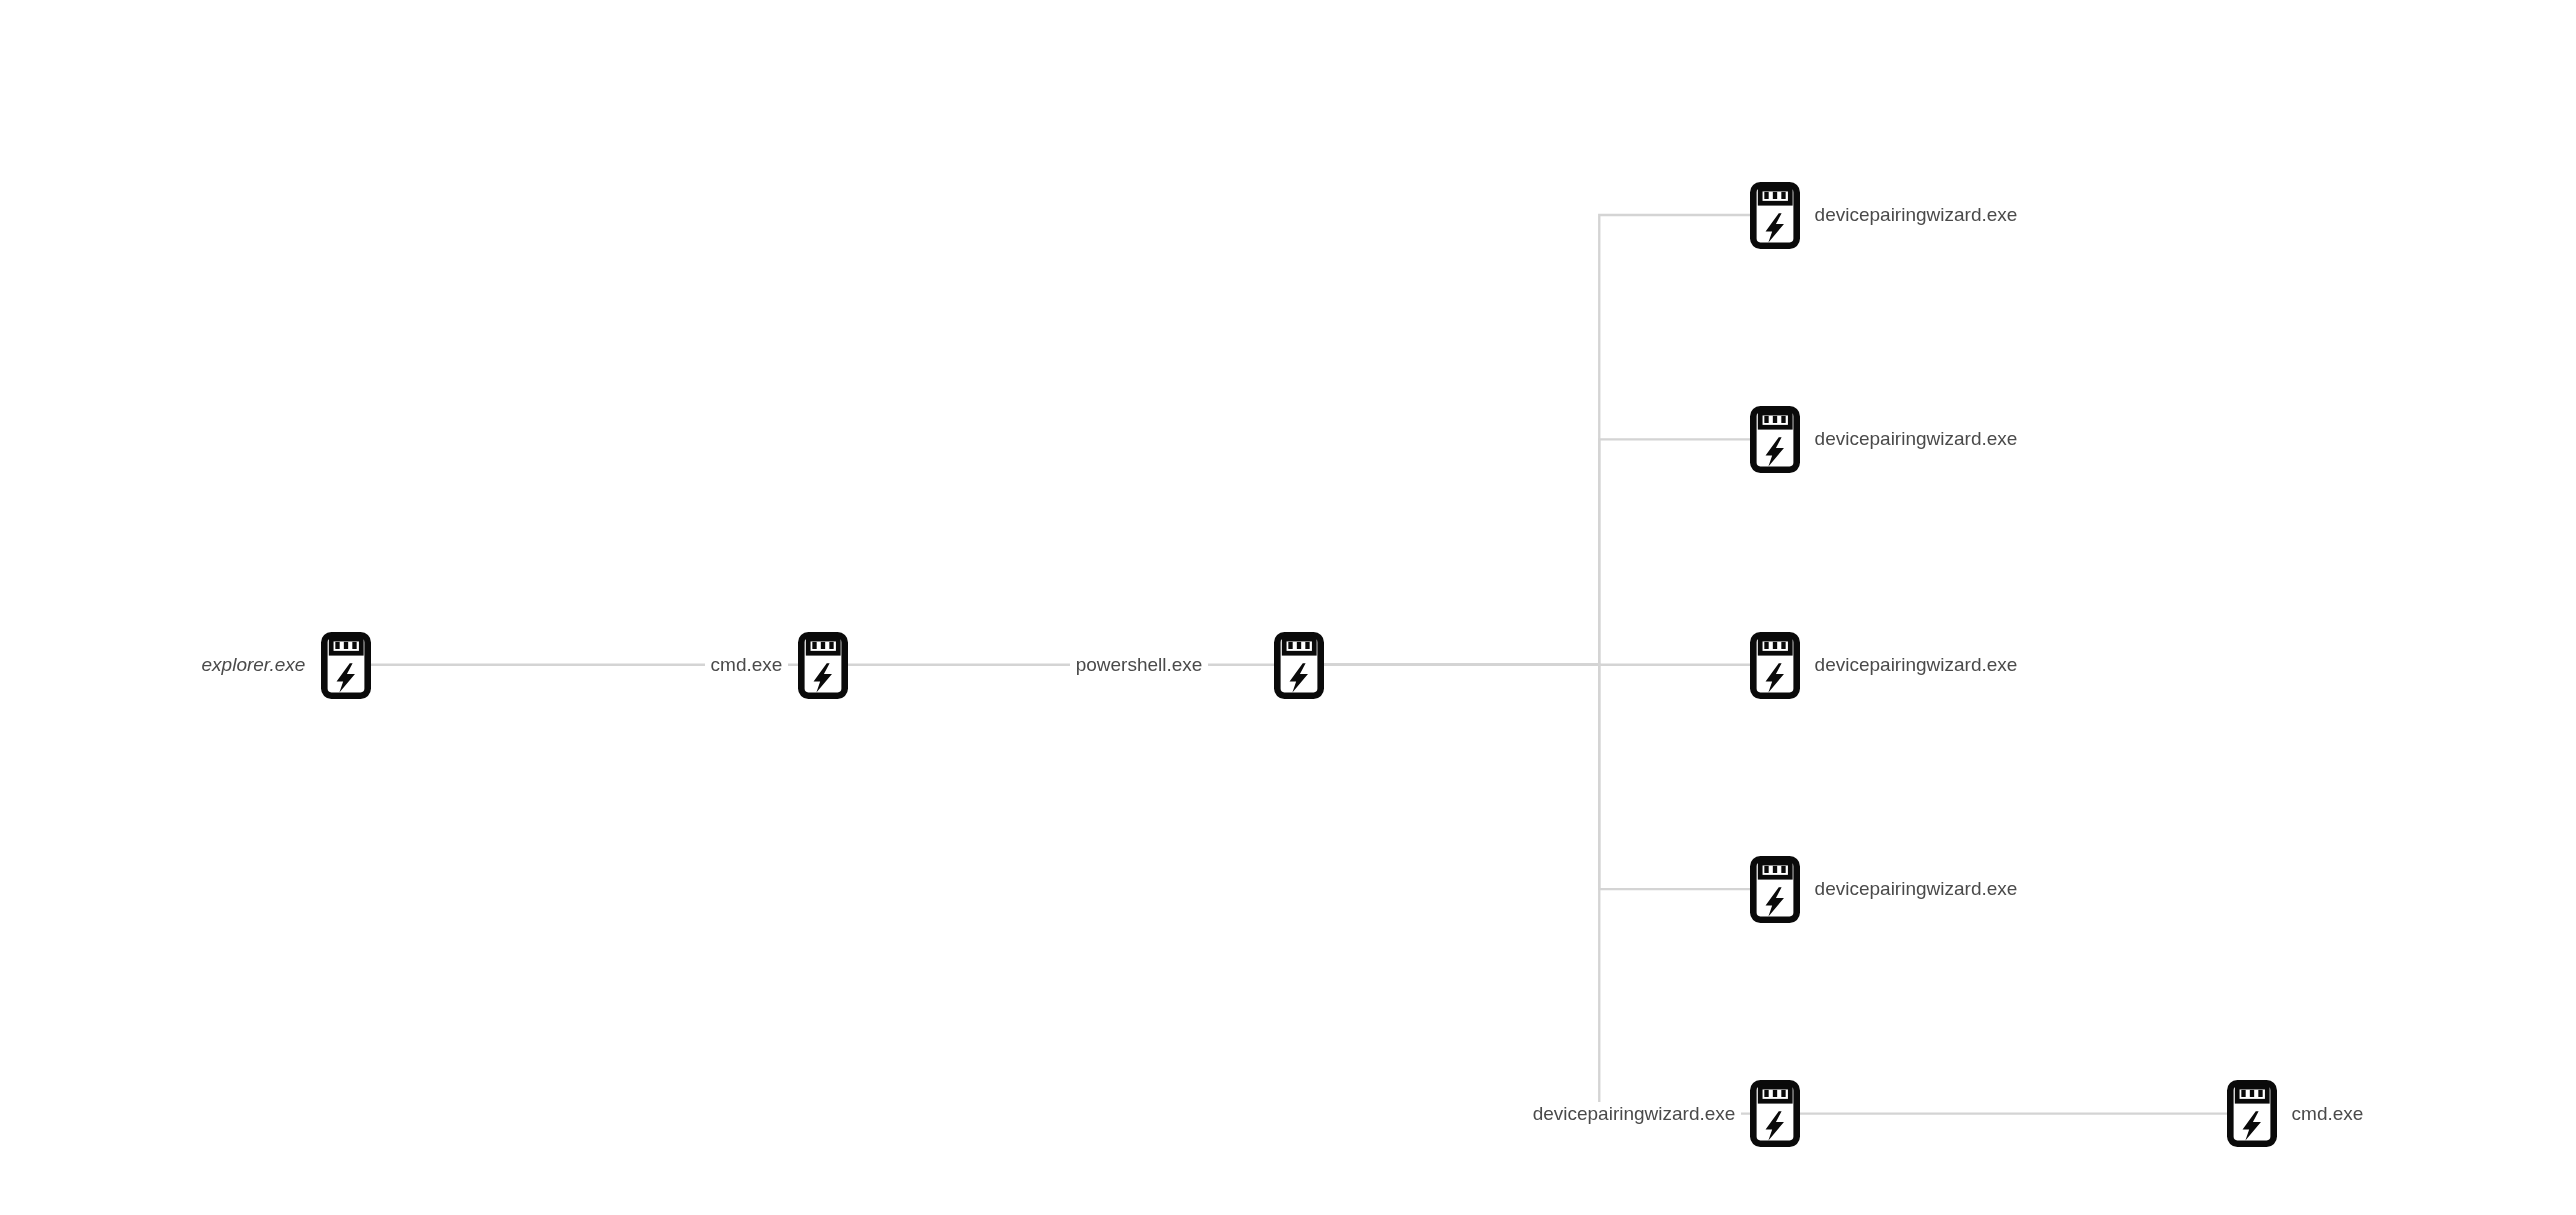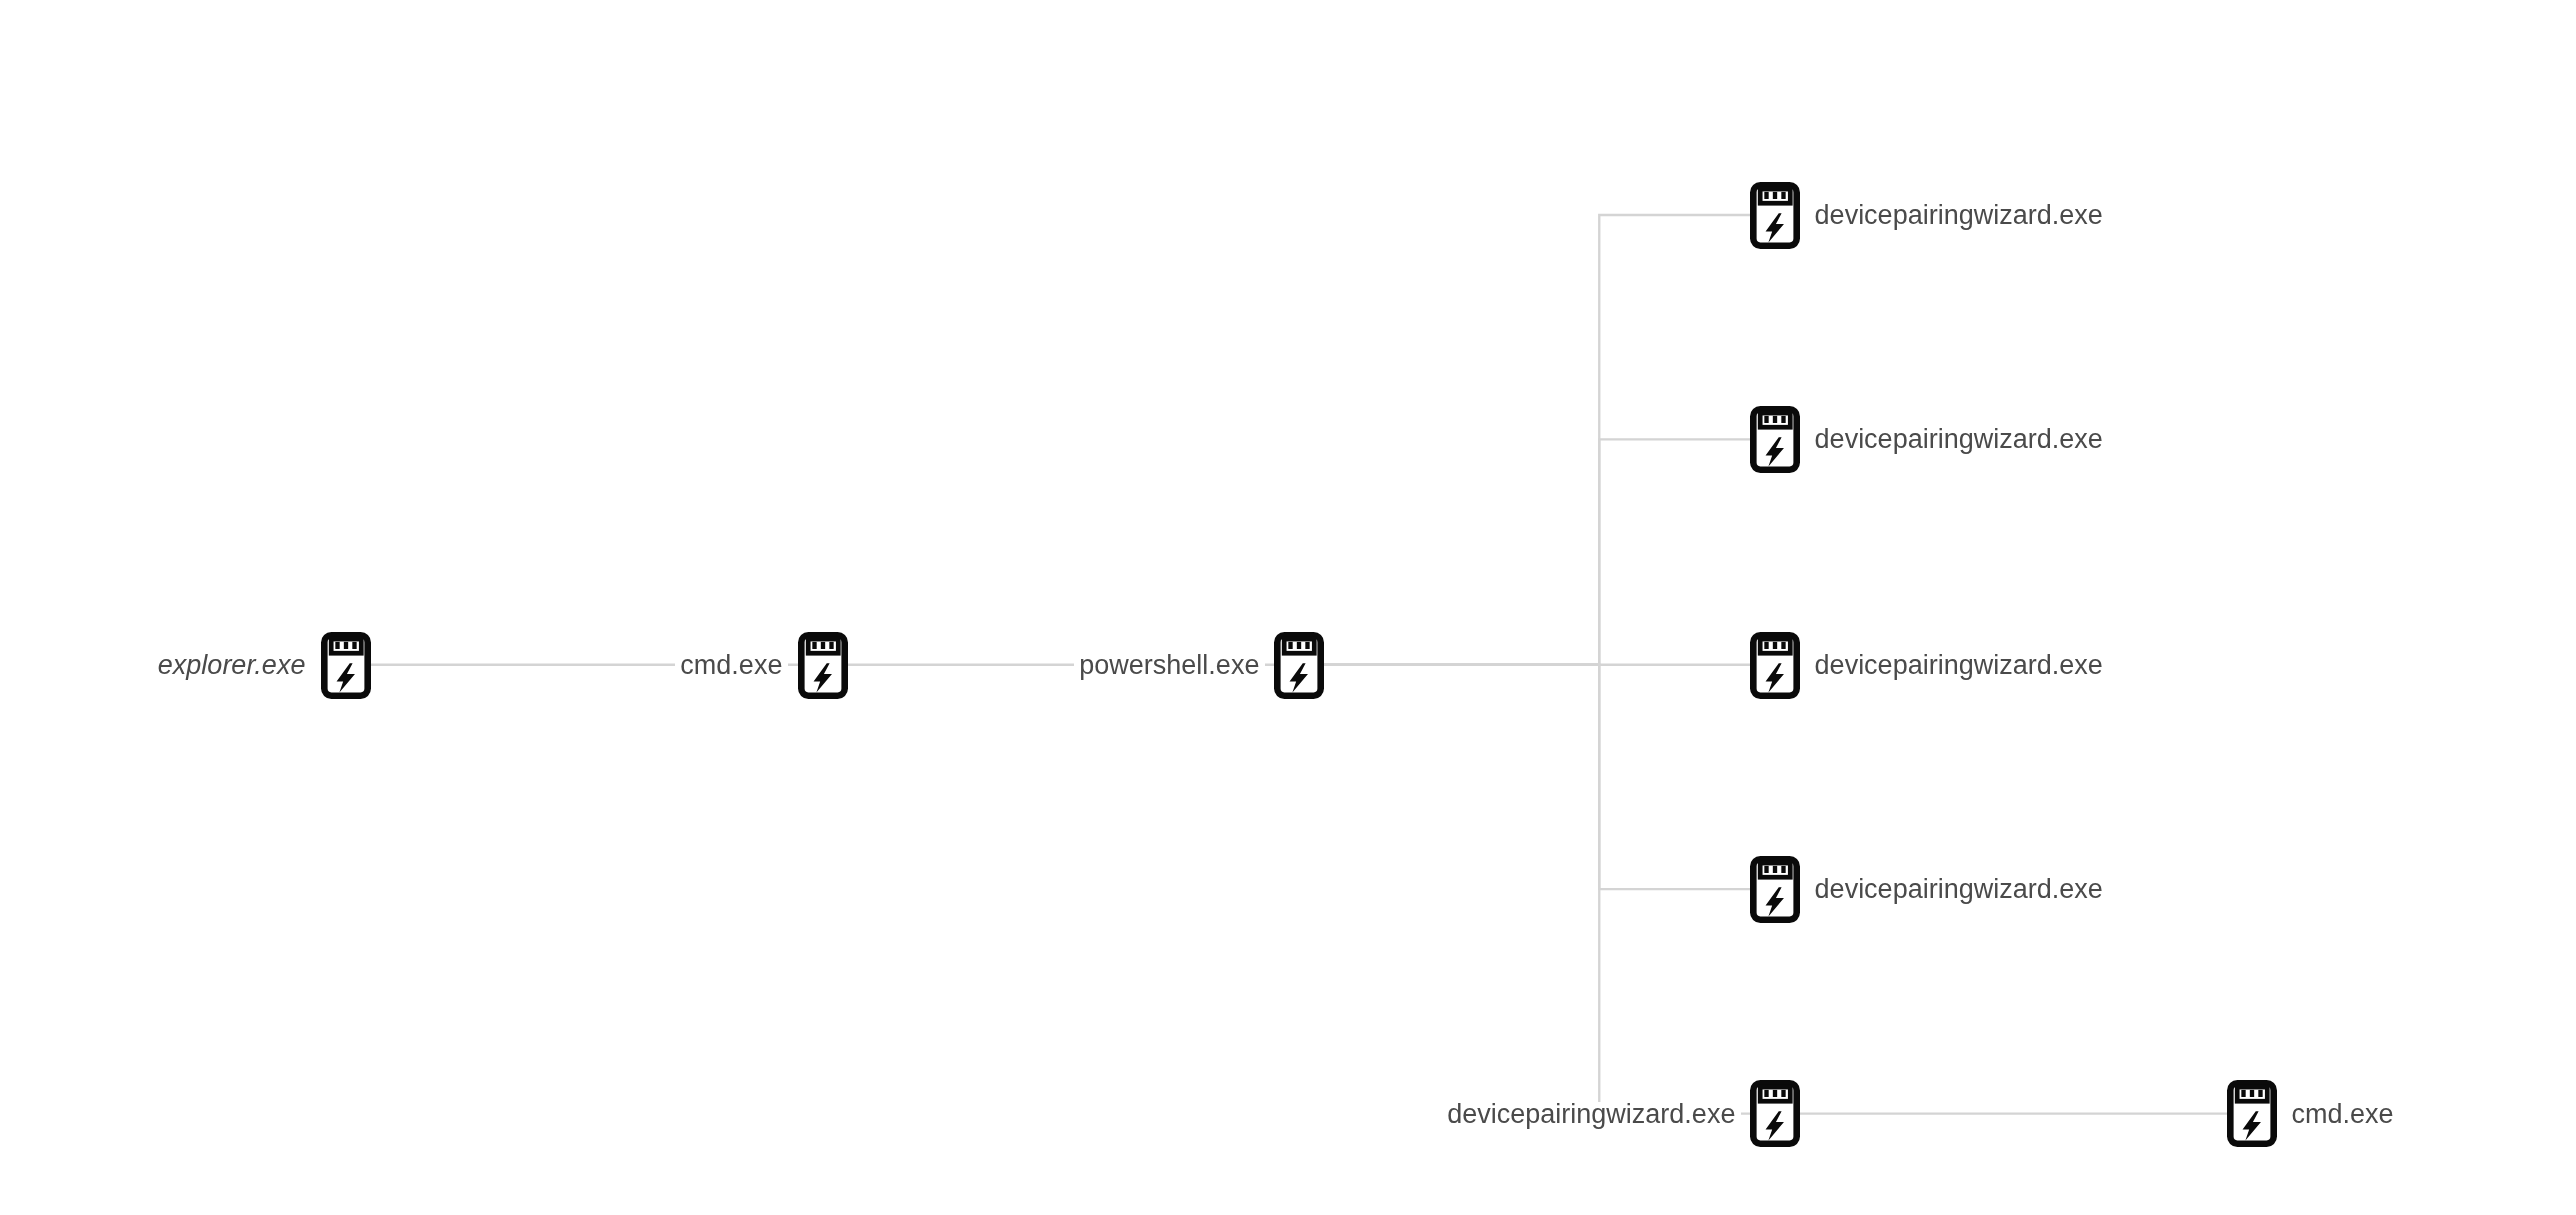--- a/index.html
+++ b/index.html
@@ -34,21 +34,21 @@
     height: 67px;
     cursor: pointer;
   }
   .node-label {
     position: absolute;
     height: 24.4px;
     line-height: 24.4px;
     padding: 0 5.6px;
     background: var(--bg-color, #ffffff);
     color: var(--label-color, #4a4a4a);
-    font-size: 27px;
+    font-size: 19px;
     white-space: nowrap;
     cursor: pointer;
   }
 </style>
 </head>
 <body>
 
 <div class="canvas">
   <svg id="edge-layer" width="2576" height="1215" viewBox="0 0 2743 1294">
       <polyline points="368,708 876,708"></polyline>
@@ -80,21 +80,21 @@
       </svg>
       <div class="node-label" style="top: 653px; right: 1788px;">cmd.exe</div>
       <svg class="node-icon" viewBox="0 0 53 71" style="left: 1274px; top: 632px;">
         <rect x="3.5" y="3.5" width="46" height="64" rx="7.5" fill="#ffffff" stroke="#0a0a0a" stroke-width="7"></rect>
         <rect x="10.8" y="7.5" width="31.9" height="15" fill="#ffffff" stroke="#0a0a0a" stroke-width="5"></rect>
         <rect x="15.2" y="10.5" width="4.6" height="7.5" fill="#0a0a0a"></rect>
         <rect x="24.2" y="10.5" width="4.6" height="7.5" fill="#0a0a0a"></rect>
         <rect x="33.2" y="10.5" width="4.6" height="7.5" fill="#0a0a0a"></rect>
         <polygon points="30.5,33 16.5,52.5 23.5,52.5 19.5,64 36,44.5 27.5,44.5 33.5,33" fill="#0a0a0a"></polygon>
       </svg>
-      <div class="node-label" style="top: 653px; right: 1311px;">powershell.exe</div>
+      <div class="node-label" style="top: 653px; right: 1368px;">powershell.exe</div>
       <svg class="node-icon" viewBox="0 0 53 71" style="left: 1750px; top: 182px;">
         <rect x="3.5" y="3.5" width="46" height="64" rx="7.5" fill="#ffffff" stroke="#0a0a0a" stroke-width="7"></rect>
         <rect x="10.8" y="7.5" width="31.9" height="15" fill="#ffffff" stroke="#0a0a0a" stroke-width="5"></rect>
         <rect x="15.2" y="10.5" width="4.6" height="7.5" fill="#0a0a0a"></rect>
         <rect x="24.2" y="10.5" width="4.6" height="7.5" fill="#0a0a0a"></rect>
         <rect x="33.2" y="10.5" width="4.6" height="7.5" fill="#0a0a0a"></rect>
         <polygon points="30.5,33 16.5,52.5 23.5,52.5 19.5,64 36,44.5 27.5,44.5 33.5,33" fill="#0a0a0a"></polygon>
       </svg>
       <div class="node-label" style="top: 203px; left: 1809px;">devicepairingwizard.exe</div>
       <svg class="node-icon" viewBox="0 0 53 71" style="left: 1750px; top: 406px;">

